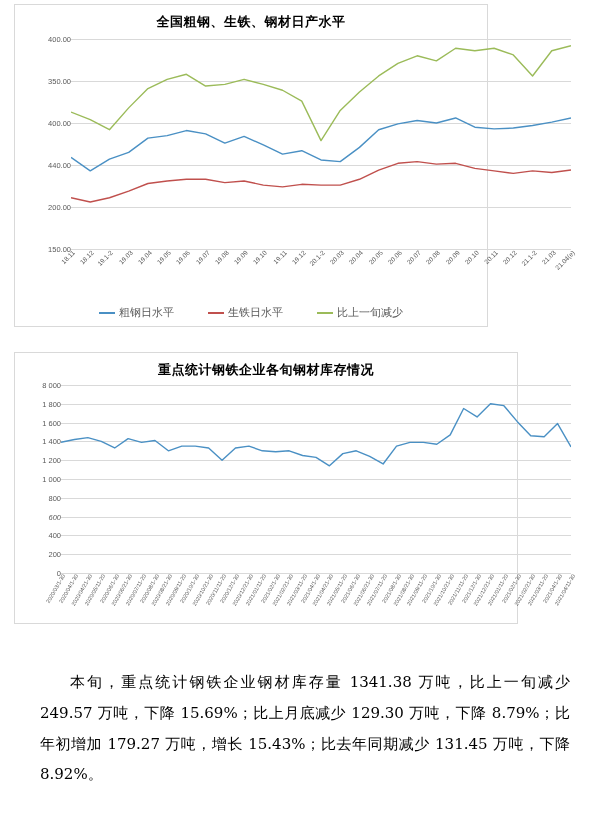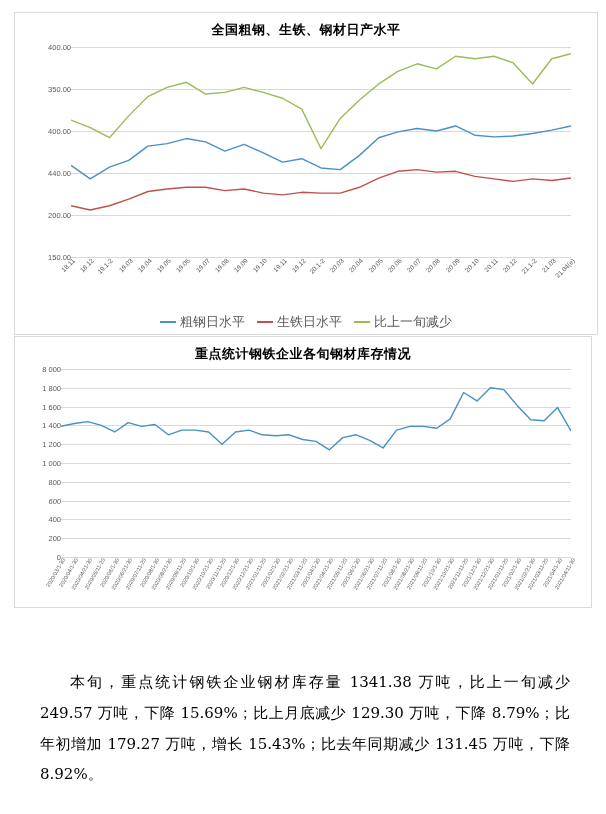--- a/index.html
+++ b/index.html
@@ -8,22 +8,22 @@
     font-family:"Liberation Sans", sans-serif;
     color:#000;
     position:relative;
   }
   .chart-box{
     position:absolute;
     border:1px solid #d9d9d9;
     background:#ffffff;
     box-sizing:border-box;
   }
-  #chart1{left:14px;top:12px;width:584px;height:323px;}
-  #chart2{left:14px;top:336px;width:578px;height:272px;}
+  #chart1{left:14px;top:4px;width:474px;height:323px;}
+  #chart2{left:14px;top:352px;width:504px;height:272px;}
   .chart-title{
     text-align:center;
     font-weight:bold;
     font-size:13px;
     font-family:"DejaVu Sans", sans-serif;
     margin-top:8px;
     letter-spacing:0.5px;
   }
   .plot{
     position:absolute;
@@ -61,22 +61,22 @@
     white-space:nowrap;
     transform-origin:left top;
     transform:rotate(-60deg) translate(-100%,0);
     font-family:"Liberation Sans", sans-serif;
   }
   .legend{
     position:absolute;
     left:0;right:0;
     display:flex;
     justify-content:center;
-    gap:12px;
-    font-size:13px;
+    gap:34px;
+    font-size:11px;
     color:#595959;
   }
   .legend-item{display:flex;align-items:center;gap:4px;}
   .legend-swatch{display:inline-block;width:16px;height:2px;}
   .para{
     position:absolute;
     left:40px;
     top:652px;
     width:530px;
     font-family:"DejaVu Serif", serif;

